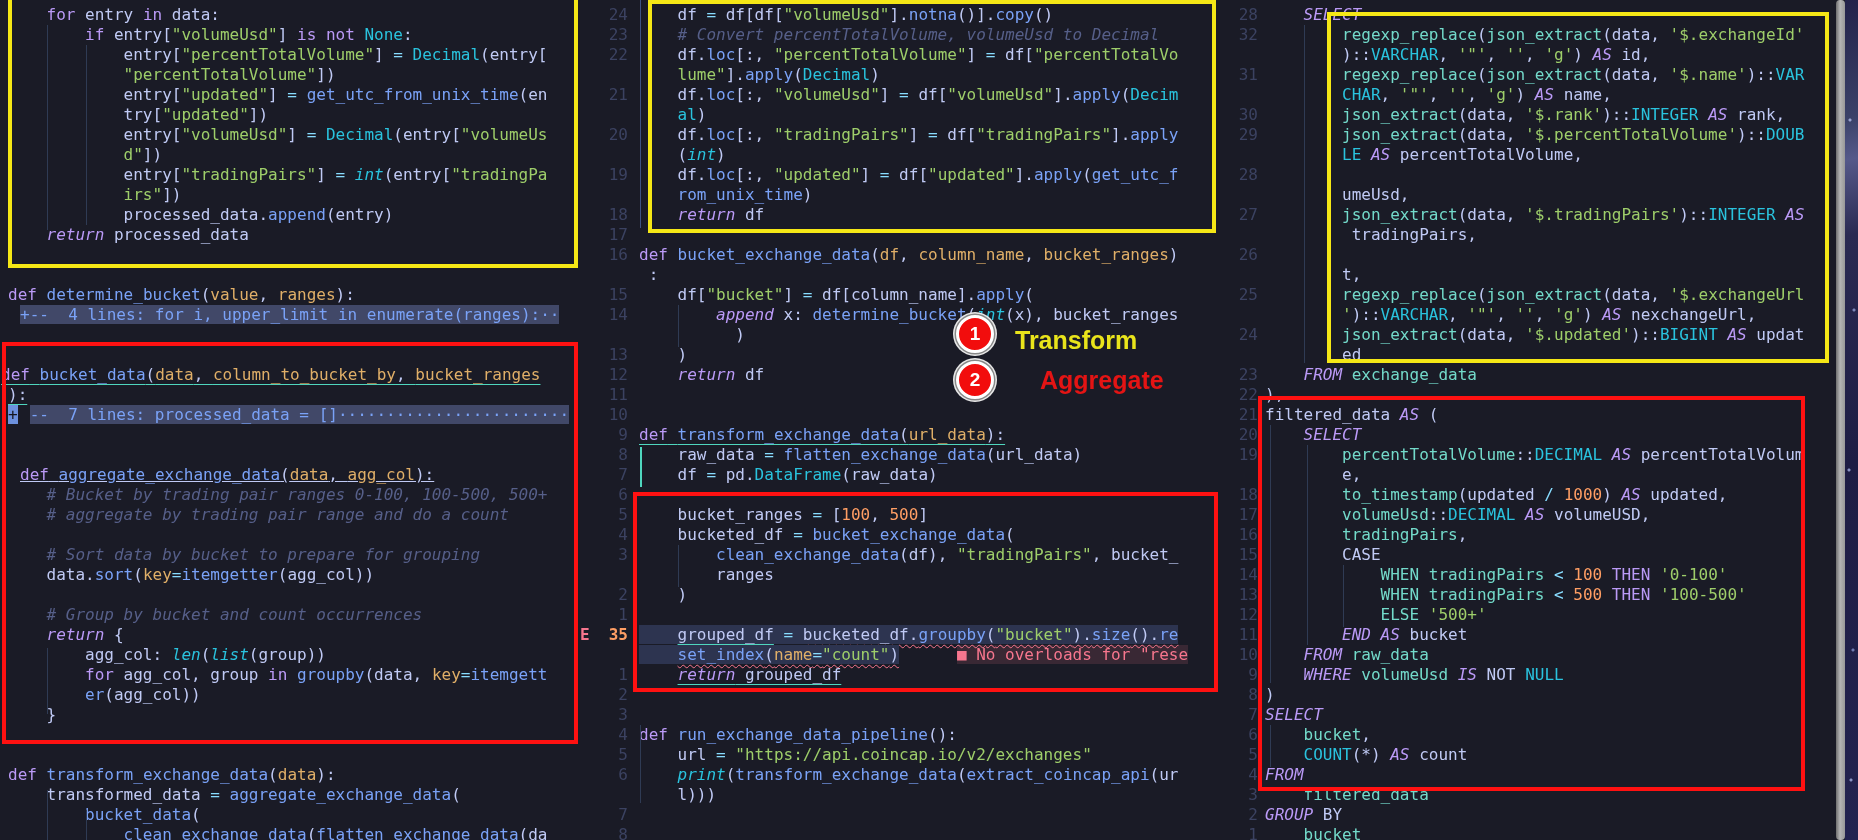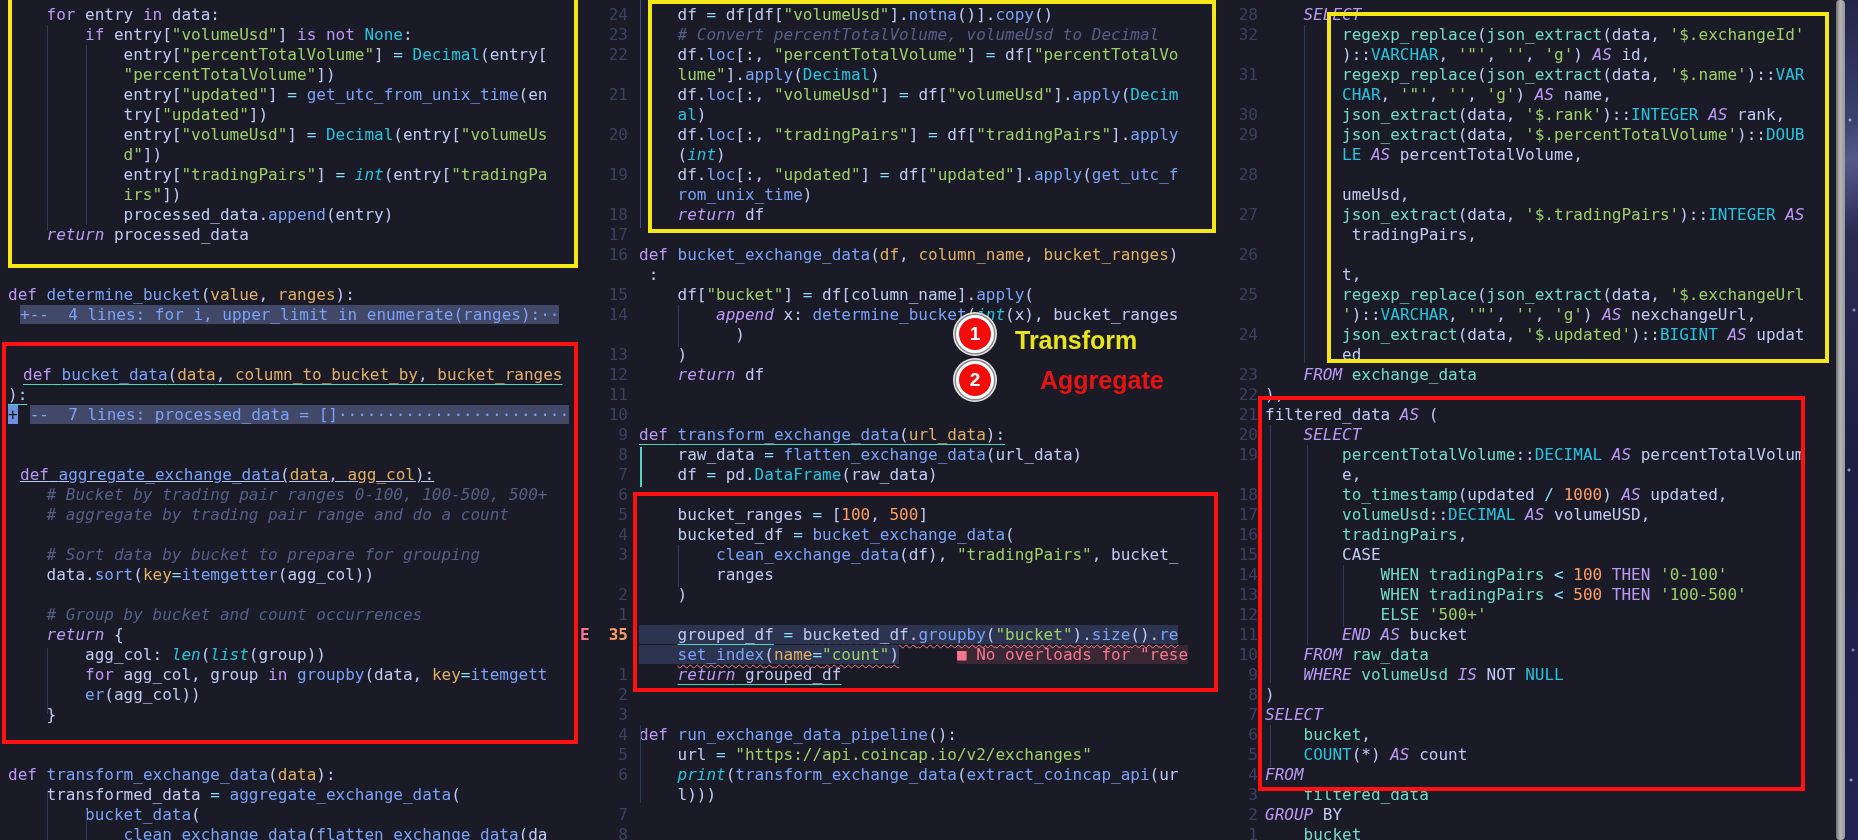--- a/index.html
+++ b/index.html
@@ -60,21 +60,21 @@
       <div class="row"><span class="code" style="margin-left: 8px;"><span class="p">            entry[</span><span class="s">"tradingPairs"</span><span class="p">] </span><span class="o">=</span><span class="p"> </span><span class="b">int</span><span class="p">(entry[</span><span class="s">"tradingPa</span></span></div>
       <div class="row"><span class="code" style="margin-left: 8px;"><span class="s">            irs"</span><span class="p">])</span></span></div>
       <div class="row"><span class="code" style="margin-left: 8px;"><span class="p">            processed_data.</span><span class="f">append</span><span class="p">(entry)</span></span></div>
       <div class="row"><span class="code" style="margin-left: 8px;"><span class="ki">    return</span><span class="p"> processed_data</span></span></div>
       <div class="row"><span class="code" style="margin-left: 8px;"></span></div>
       <div class="row"><span class="code" style="margin-left: 8px;"></span></div>
       <div class="row"><span class="code" style="margin-left: 8px;"><span class="k">def</span><span class="p"> </span><span class="f">determine_bucket</span><span class="p">(</span><span class="a">value</span><span class="p">, </span><span class="a">ranges</span><span class="p">):</span></span></div>
       <div class="row"><span class="code" style="margin-left: 8px;"><span class="fold">+--  4 lines: for i, upper_limit in enumerate(ranges):··</span></span></div>
       <div class="row"><span class="code" style="margin-left: 8px;"></span></div>
       <div class="row"><span class="code" style="margin-left: 8px;"></span></div>
-      <div class="row"><span class="code" style="margin-left: 23px;"><span class="k u">def</span><span class="p u"> </span><span class="f u">bucket_data</span><span class="p u">(</span><span class="a u">data</span><span class="p u">, </span><span class="a u">column_to_bucket_by</span><span class="p u">, </span><span class="a u">bucket_ranges</span></span></div>
+      <div class="row"><span class="code" style="margin-left: 1px;"><span class="k u">def</span><span class="p u"> </span><span class="f u">bucket_data</span><span class="p u">(</span><span class="a u">data</span><span class="p u">, </span><span class="a u">column_to_bucket_by</span><span class="p u">, </span><span class="a u">bucket_ranges</span></span></div>
       <div class="row"><span class="code" style="margin-left: 8px;"><span class="p u">):</span></span></div>
       <div class="row"><span class="code" style="margin-left: 8px; text-align: center;"><span class="fc">+</span><span class="fold">--  7 lines: processed_data = []························</span></span></div>
       <div class="row"><span class="code" style="margin-left: 8px;"></span></div>
       <div class="row"><span class="code" style="margin-left: 8px;"></span></div>
       <div class="row"><span class="code" style="margin-left: 20px; text-decoration: underline;"><span class="k">def</span><span class="p"> </span><span class="f">aggregate_exchange_data</span><span class="p">(</span><span class="a">data</span><span class="p">, </span><span class="a">agg_col</span><span class="p">):</span></span></div>
       <div class="row"><span class="code" style="margin-left: 8px;"><span class="c">    # Bucket by trading pair ranges 0-100, 100-500, 500+</span></span></div>
       <div class="row"><span class="code" style="margin-left: 8px;"><span class="c">    # aggregate by trading pair range and do a count</span></span></div>
       <div class="row"><span class="code" style="margin-left: 8px;"></span></div>
       <div class="row"><span class="code" style="margin-left: 8px;"><span class="c">    # Sort data by bucket to prepare for grouping</span></span></div>
       <div class="row"><span class="code" style="margin-left: 8px;"><span class="p">    data.</span><span class="f">sort</span><span class="p">(</span><span class="a">key</span><span class="o">=</span><span class="f">itemgetter</span><span class="p">(agg_col))</span></span></div>

